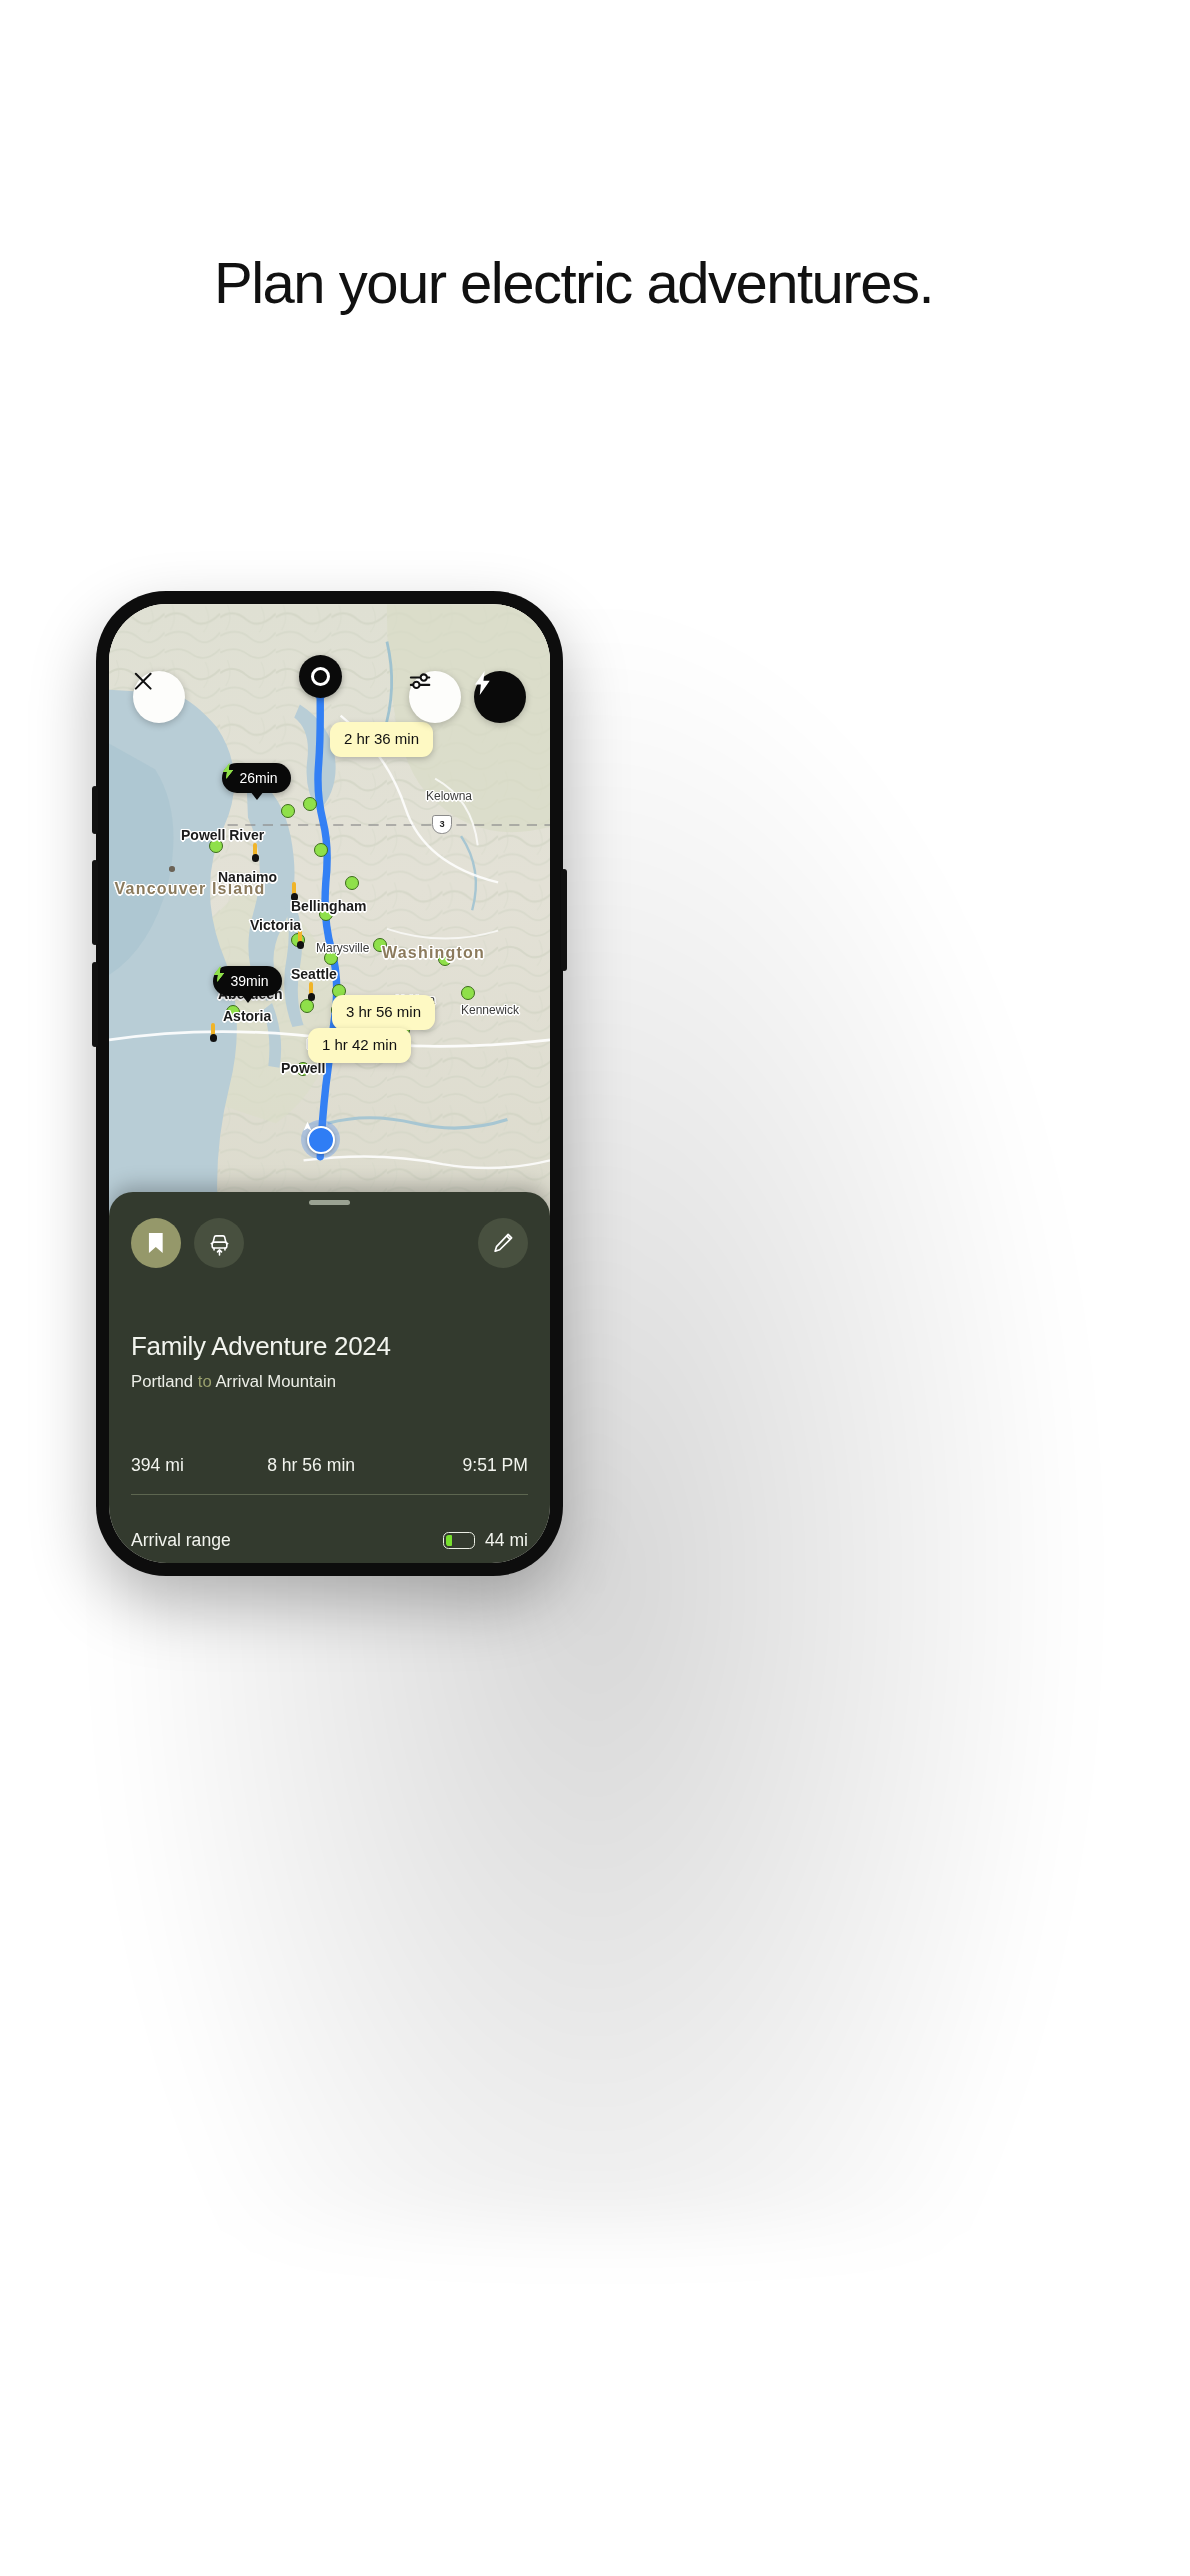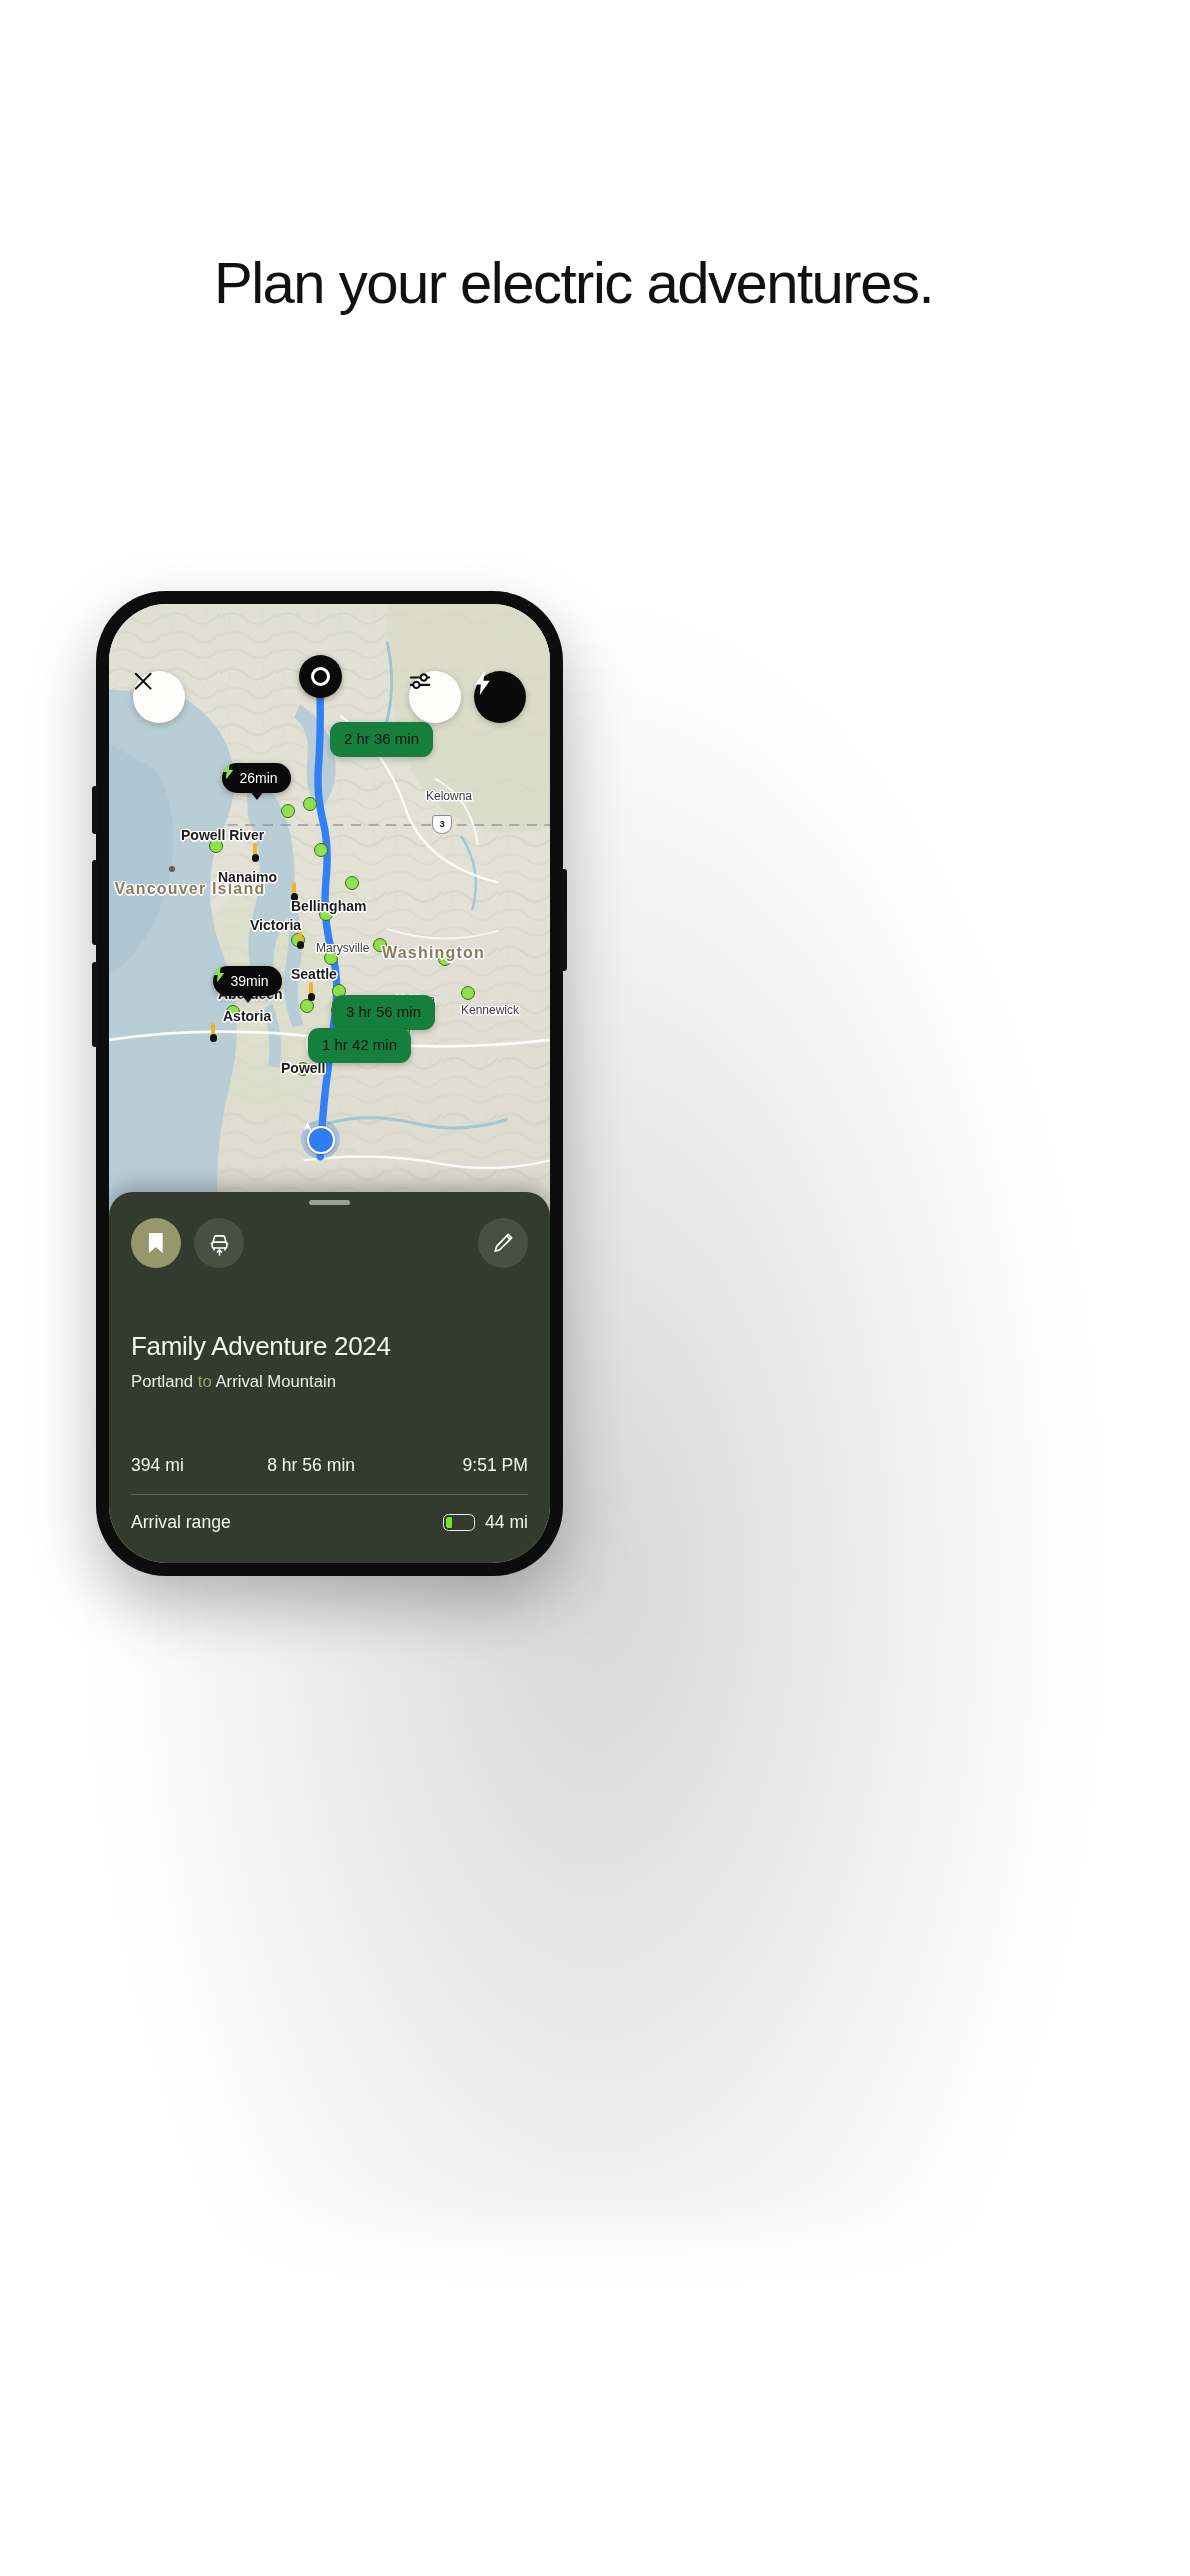--- a/index.html
+++ b/index.html
@@ -69,21 +69,21 @@
     display:flex; align-items:center; justify-content:center;
     box-shadow:0 1.9px 7.4px rgba(0,0,0,0.22);
   }
   .ctrl-close{ left:24px; top:67px; width:52px; height:52px; background:#fdfdfb; }
   .ctrl-filter{ right:89px; top:67px; width:52px; height:52px; background:#fdfdfb; }
   .ctrl-bolt{ right:24px; top:67px; width:52px; height:52px; background:#0a0a0a; }
 
   
   .bubble{
     position:absolute; z-index:25;
-    background:#15803d; color:#111;
+    background:#fef9c3; color:#111;
     border-radius:11px;
     font-size:15px; font-weight:400;
     padding:8.3px 14px 9.3px;
     white-space:nowrap;
     box-shadow:0 1.9px 6.5px rgba(0,0,0,0.22);
   }
   .chargepill{
     position:absolute; z-index:26;
     background:#090909; color:#fff;
     border-radius:20.4px;
@@ -194,21 +194,21 @@
 
   .stats{
     margin-top:39px;
     display:flex; align-items:baseline; justify-content:space-between;
     font-size:17.6px; color:#f2f4ee;
   }
   .stats .mid{ margin-left:-24px;margin-top:24px; }
   .divider{ height:0.9px; background:#5d6650; margin-top:17.6px; }
 
   .row{
-    display:flex; align-items:center; justify-content:space-between;
+    display:flex; align-items:flex-end; justify-content:space-between;
     height:56px; font-size:17.6px; color:#f2f4ee;
   }
   .range-right{ display:flex; align-items:center; gap:10.2px;padding-left:24px; }
   .battglyph{
     width:32px;height:16.7px;border:1.9px solid #eaeee4;border-radius:5.6px;position:relative;
   }
   .battglyph .fill{
     position:absolute; left:1.9px; top:1.9px; bottom:1.9px; width:7.4px;
     background:#78e02e; border-radius:2.8px 0.9px 0.9px 2.8px;
   }

